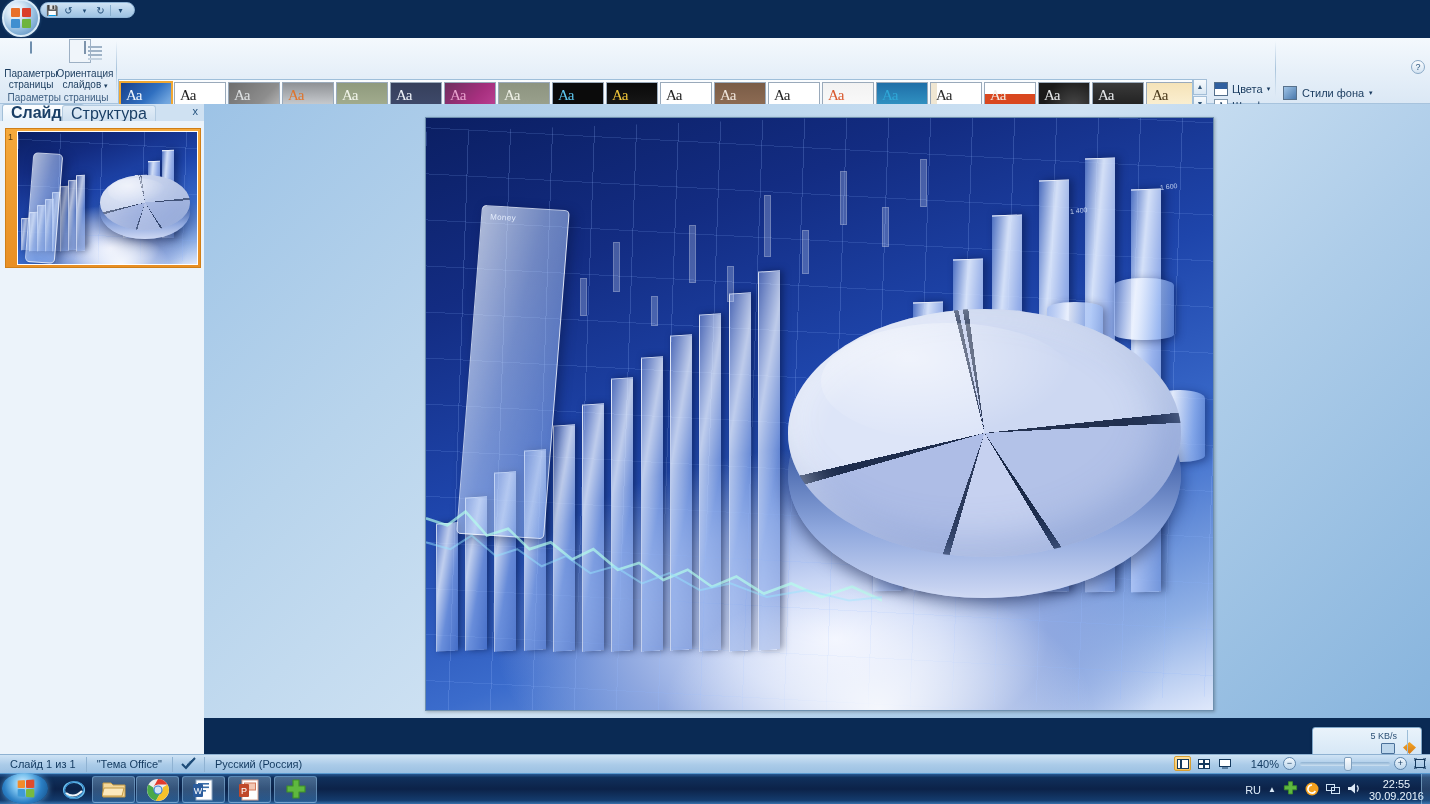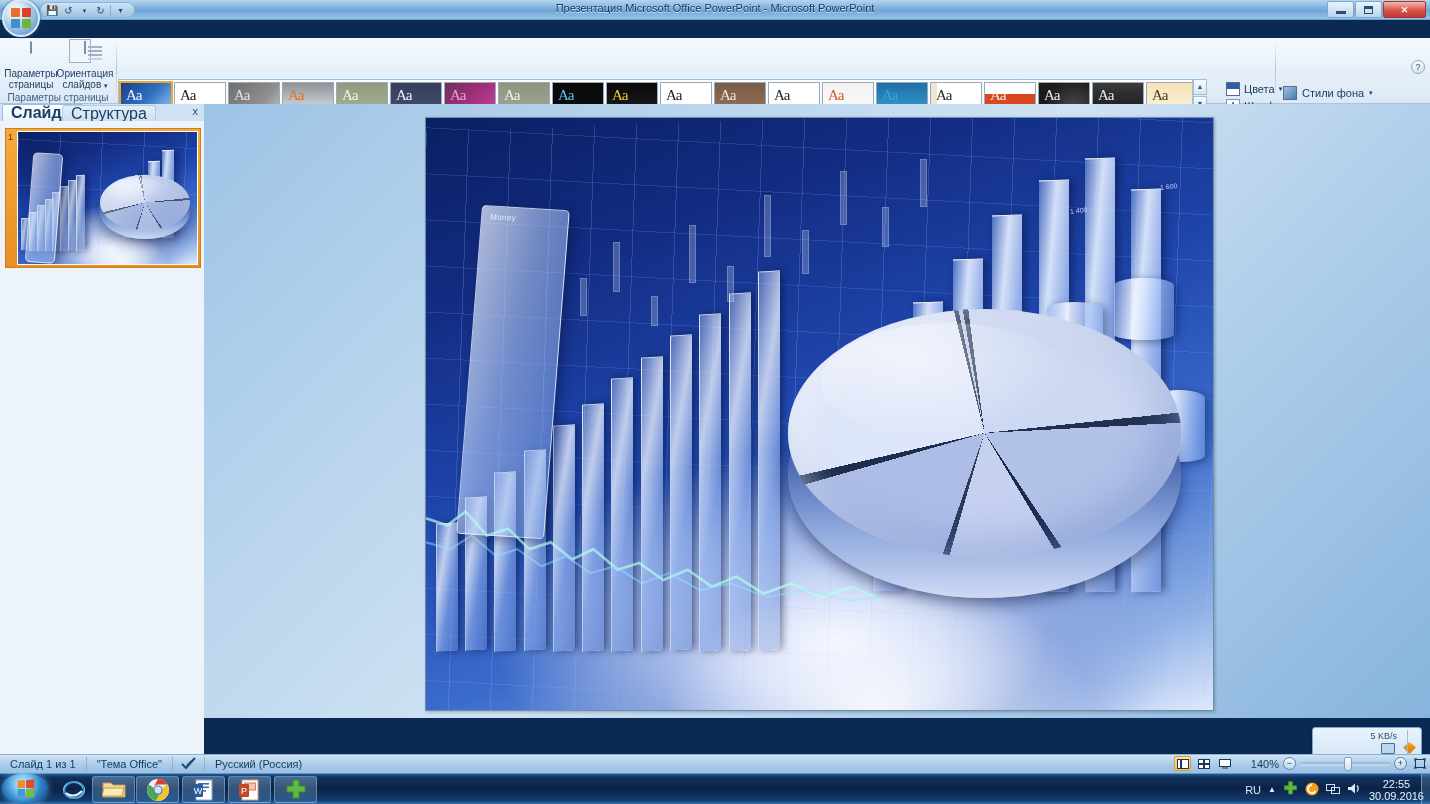--- a/index.html
+++ b/index.html
@@ -125,21 +125,21 @@
 
   .gal-scroll{position:absolute;left:1193px;top:41px;width:14px;height:49px;display:flex;flex-direction:column;gap:1px;}
   .gal-scroll div{
     flex:1;border:1px solid #a3bed7;background:linear-gradient(to bottom,#f6fafd,#d9e7f3);
     font-size:7px;display:flex;align-items:center;justify-content:center;color:#335677;
   }
 
   
   .sidebtn{
     position:absolute;left:1208px;height:16px;display:flex;align-items:center;gap:4px;
-    font-size:11px;color:#17395d;padding-left:18px;cursor:default;white-space:nowrap;
+    font-size:11px;color:#17395d;padding-left:6px;cursor:default;white-space:nowrap;
   }
   .sb-ico{width:14px;height:14px;border:1px solid #8098ae;display:inline-block;position:relative;background:#fff;}
 
   
   .bg-item{
     position:absolute;left:1283px;display:flex;align-items:center;gap:5px;
     font-size:11px;color:#17395d;white-space:nowrap;cursor:default;
   }
   .chkbox{width:11px;height:11px;border:1px solid #7e97ae;background:linear-gradient(to bottom,#fff,#e8f0f8);display:inline-block;}
   .dlg-launcher{
@@ -338,32 +338,20 @@
   }
   .tray{position:absolute;right:0;top:0;height:31px;display:flex;align-items:center;gap:7px;padding-right:6px;color:#dbeaf7;font-size:11px;}
   .tray-clock{display:flex;flex-direction:column;align-items:center;line-height:12px;font-size:11px;color:#eaf4fd;}
   .showdesk{position:absolute;right:0;top:0;width:9px;height:31px;border-left:1px solid rgba(170,215,245,.5);background:linear-gradient(to bottom,rgba(180,220,250,.22),rgba(90,160,215,.15));}
 </style>
 </head>
 <body>
 
 <div id="app">
 
-  <div class="titlebar">
-    <div class="title-text">Презентация Microsoft Office PowerPoint - Microsoft PowerPoint</div>
-    <div class="winbtns">
-      <div class="winbtn">
-          <span class="min-glyph"></span>
-        </div>
-      <div class="winbtn">
-          <span class="max-glyph"></span>
-        </div>
-      <div class="winbtn close">✕</div>
-    </div>
-  </div>
 
   <div class="orb">
     <div class="orb-inner">
       <i style="background:#e8702a"></i>
         <i style="background:#d93f2b"></i>
       <i style="background:#3f8fd0"></i>
         <i style="background:#6eb43f"></i>
     </div>
   </div>
 

